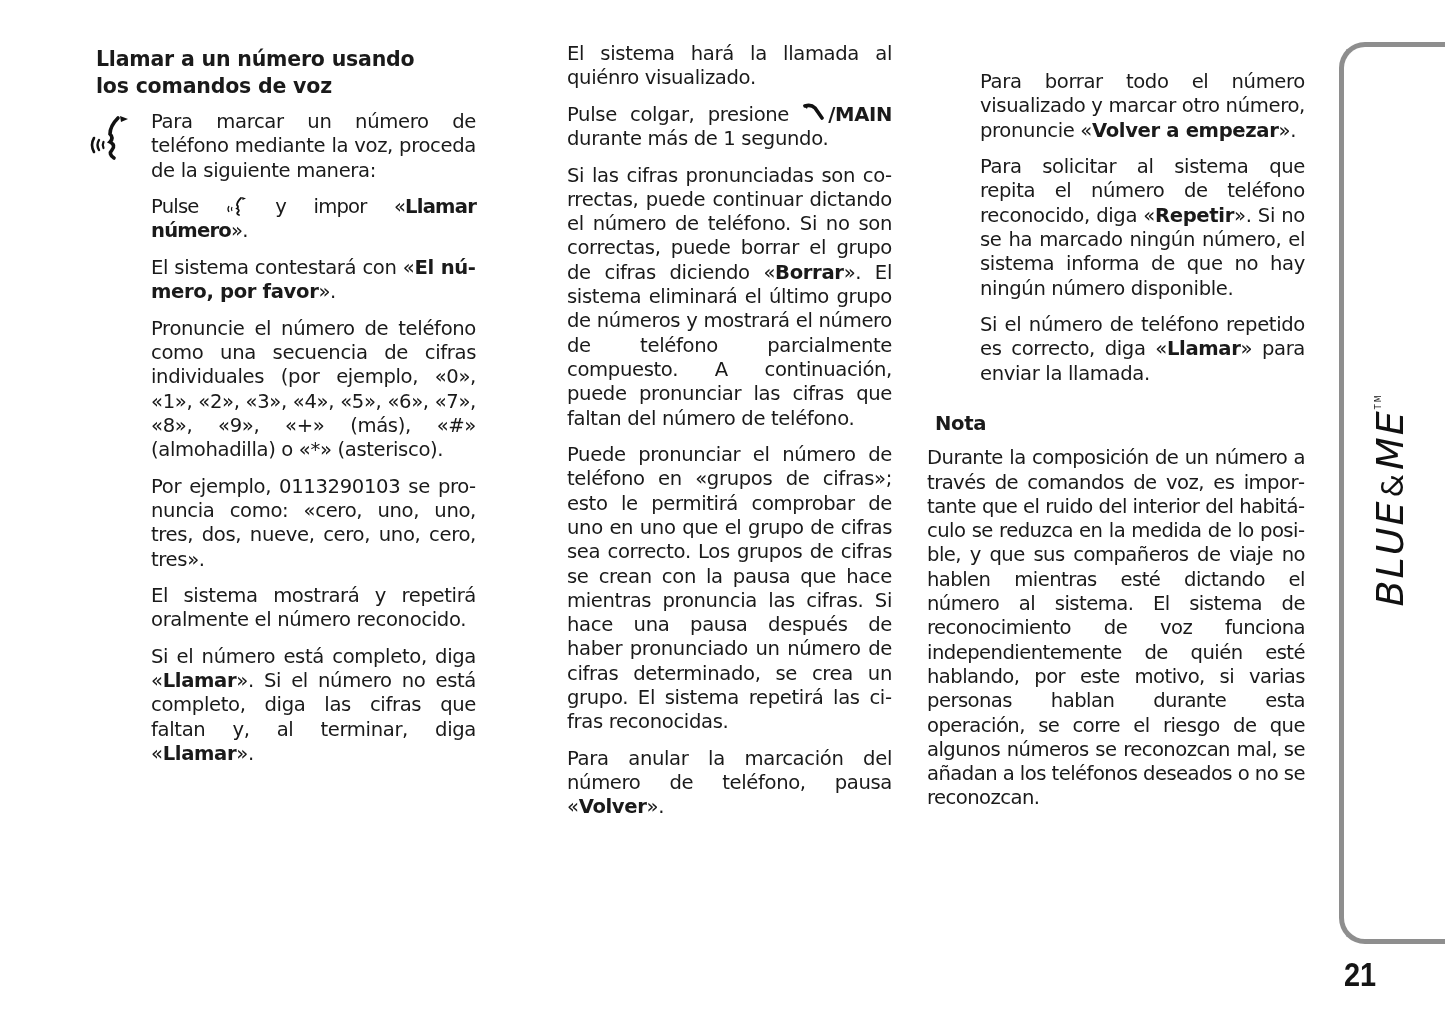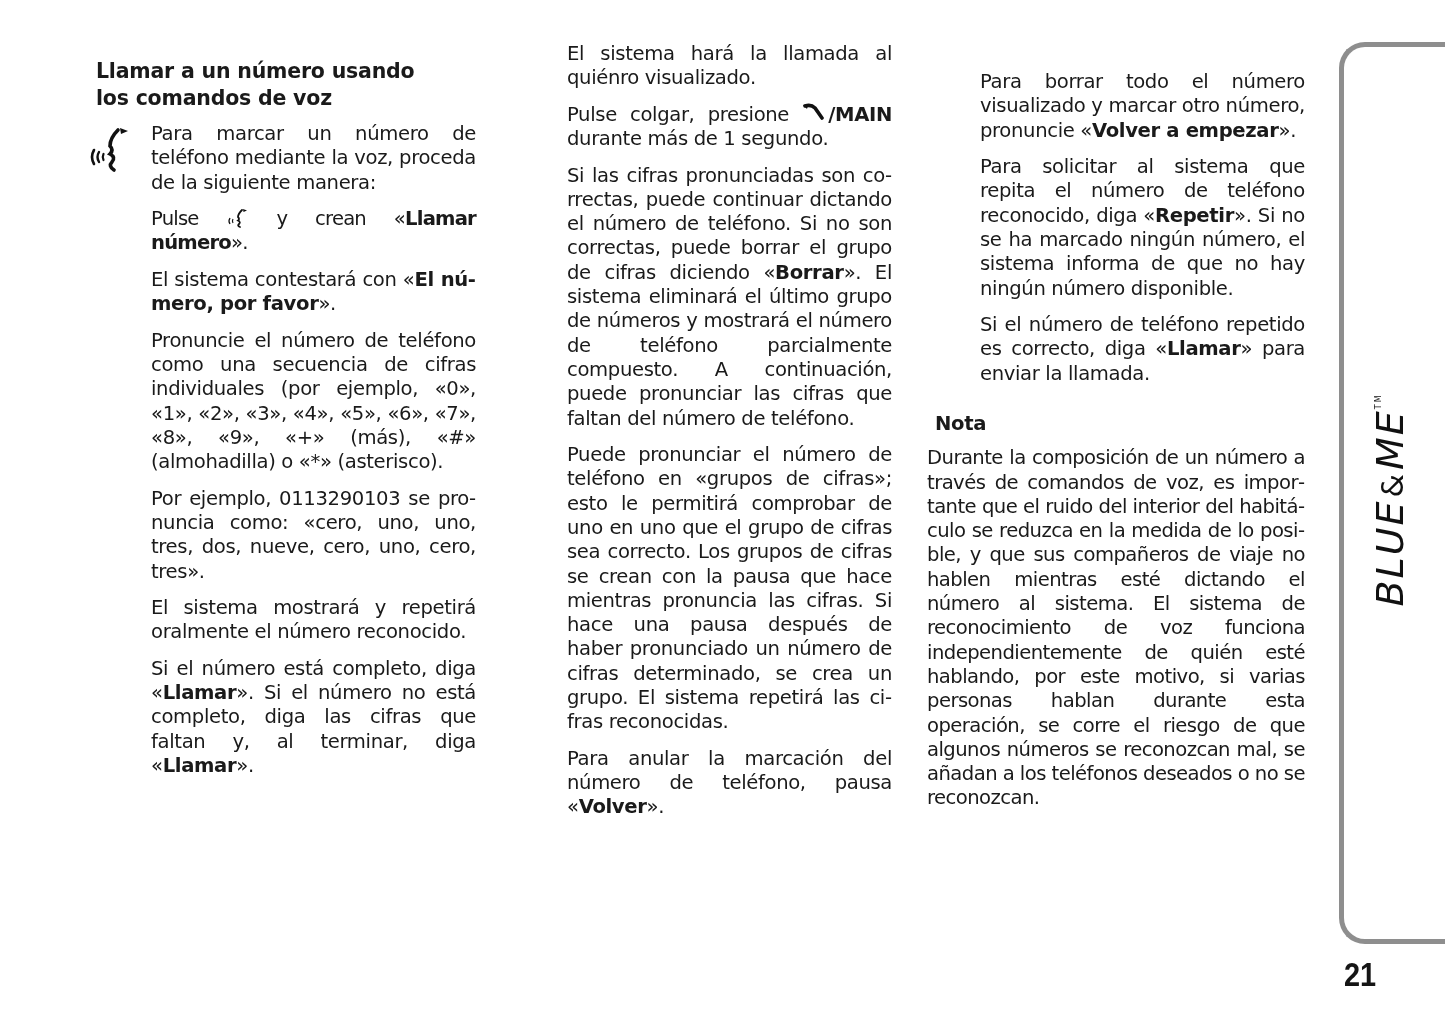--- a/index.html
+++ b/index.html
@@ -12,21 +12,21 @@
     position: absolute; top: 42px;
     font-size: 19.6px; line-height: 24.3px;
     letter-spacing: -0.35px;
   }
   .col p { margin: 0 0 12.2px 0; text-align: justify; hyphens: manual; }
   .col b { font-weight: bold; }
   #col1 { left: 96px; width: 380px; }
   #col2 { left: 567px; width: 325px; }
   #col3 { left: 927px; width: 378px; }
   .indent { padding-left: 55px; }
-  .heading { font-weight: bold; font-size: 20.5px; line-height: 27px; margin: 16px 0 10px 0; letter-spacing: -0.2px; }
+  .heading { font-weight: bold; font-size: 20.5px; line-height: 27px; margin: 4px 0 10px 0; letter-spacing: -0.2px; }
   .intro { position: relative; }
   .voice-icon {
     position: absolute; left: -8px; top: 2px; width: 44px; height: 50px;
   }
   .inline-voice { display: inline-block; width: 22px; height: 20px; vertical-align: -3px; }
   .hangup-icon { display: inline-block; width: 26px; height: 20px; vertical-align: -2px; }
   .note-title { font-weight: bold; font-size: 19.6px; margin: 26px 0 10px 8px; }
   #col3 .indent-block { padding-left: 53px; margin-top: 28px; }
 
   .tab-frame {
@@ -70,21 +70,21 @@
     <p>Para marcar un número de teléfono mediante la voz, proceda de la si­guiente manera:</p>
   </div>
   <div class="indent">
     <p style="letter-spacing:-0.8px">
       <span>Pulse</span>
       <svg class="inline-voice" viewBox="0 0 22 20">
         <path d="M15 2 Q11 6 11 9 Q13 11 11 12.5 Q14 14 12 16 Q10 18 13 19" fill="none" stroke="#111" stroke-width="1.8" stroke-linecap="round"></path>
         <path d="M16 1 L20 2.5 L16.5 4 Z" fill="#111"></path>
         <path d="M3 10 Q1 13 3 16" fill="none" stroke="#111" stroke-width="1.3"></path>
         <path d="M6 11 Q4.8 13 6 15" fill="none" stroke="#111" stroke-width="1.2"></path>
-      </svg><span> y crean «</span><b>Llamar número</b><span>».</span>
+      </svg><span> y impor «</span><b>Llamar número</b><span>».</span>
     </p>
     <p>
       <span>El sistema contestará con «</span><b>El nú­mero, por favor</b><span>».</span>
     </p>
     <p>Pronuncie el número de teléfono como una secuencia de cifras indi­viduales (por ejemplo, «0», «1», «2», «3», «4», «5», «6», «7», «8», «9», «+» (más), «#» (almohadilla) o «*» (asterisco).</p>
     <p>Por ejemplo, 0113290103 se pro­nuncia como: «cero, uno, uno, tres, dos, nueve, cero, uno, cero, tres».</p>
     <p>El sistema mostrará y repetirá oral­mente el número reconocido.</p>
     <p>
       <span>Si el número está completo, diga «</span><b>Llamar</b><span>». Si el número no está completo, diga las cifras que faltan y, al terminar, diga «</span><b>Llamar</b><span>».</span>
     </p>

